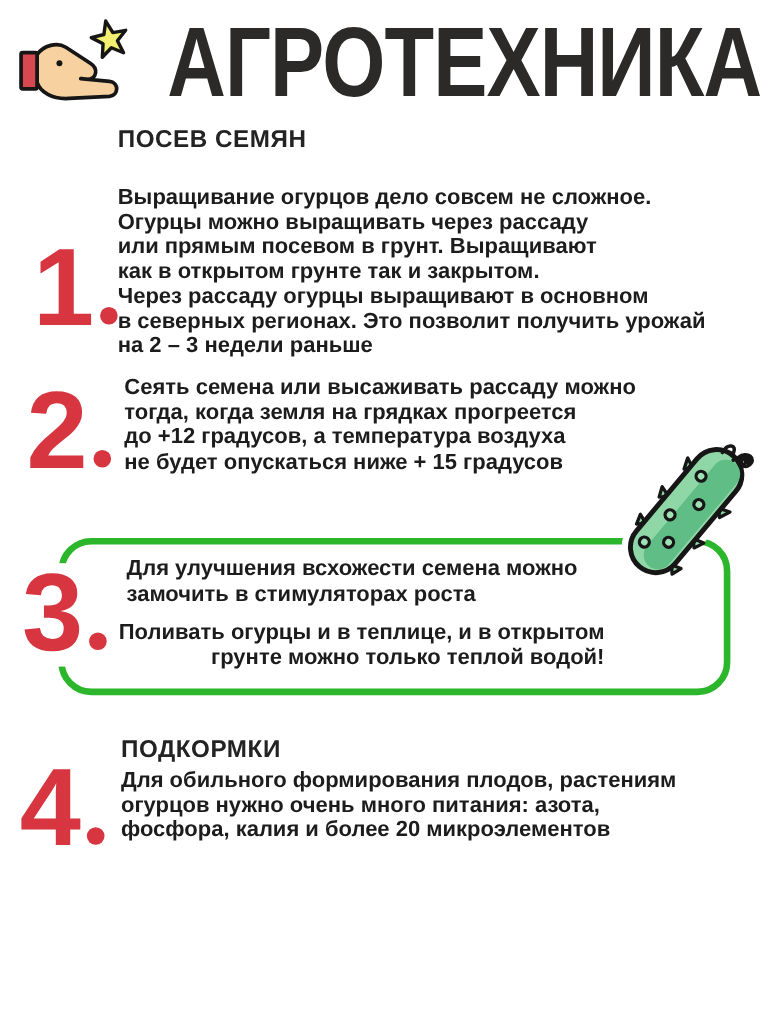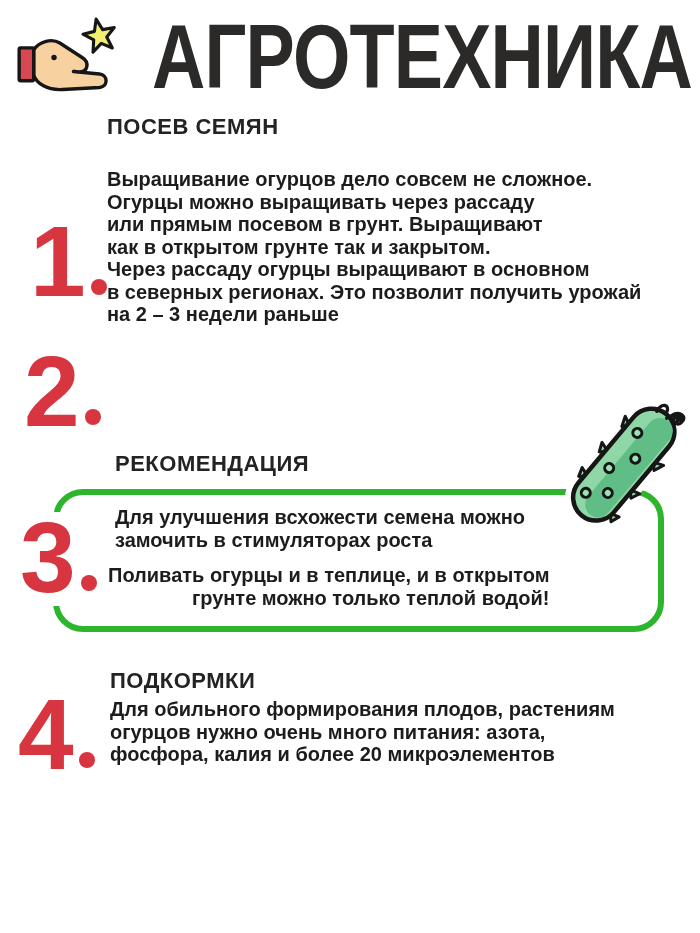--- a/index.html
+++ b/index.html
@@ -53,22 +53,25 @@
 или прямым посевом в грунт. Выращивают
 как в открытом грунте так и закрытом.
 Через рассаду огурцы выращивают в основном
 в северных регионах. Это позволит получить урожай
 на 2 – 3 недели раньше</div>
 
   <div class="abs num" style="left:24px;top:352px;">
     <span class="digit">2</span>
     <span class="dot"></span>
   </div>
+  <div class="abs body-text" style="left:113px;top:341px;">Сеять семена или высаживать рассаду можно
+тогда, когда земля на грядках прогреется
+до +12 градусов, а температура воздуха
+не будет опускаться ниже + 15 градусов</div>
 
-  <div class="abs sec-heading" style="left:115px;top:451px;">РЕКОМЕНДАЦИЯ</div>
 
   <div class="abs green-box"></div>
 
   <div class="abs num knockout" style="left:18px;top:512px;">
     <span class="digit">3</span>
     <span class="dot"></span>
   </div>
   <div class="abs body-text" style="left:115px;top:506px;z-index:2;">Для улучшения всхожести семена можно
 замочить в стимуляторах роста</div>
   <div class="abs body-text" style="left:108px;top:564px;z-index:2;text-align:right;">Поливать огурцы и в теплице, и в открытом

